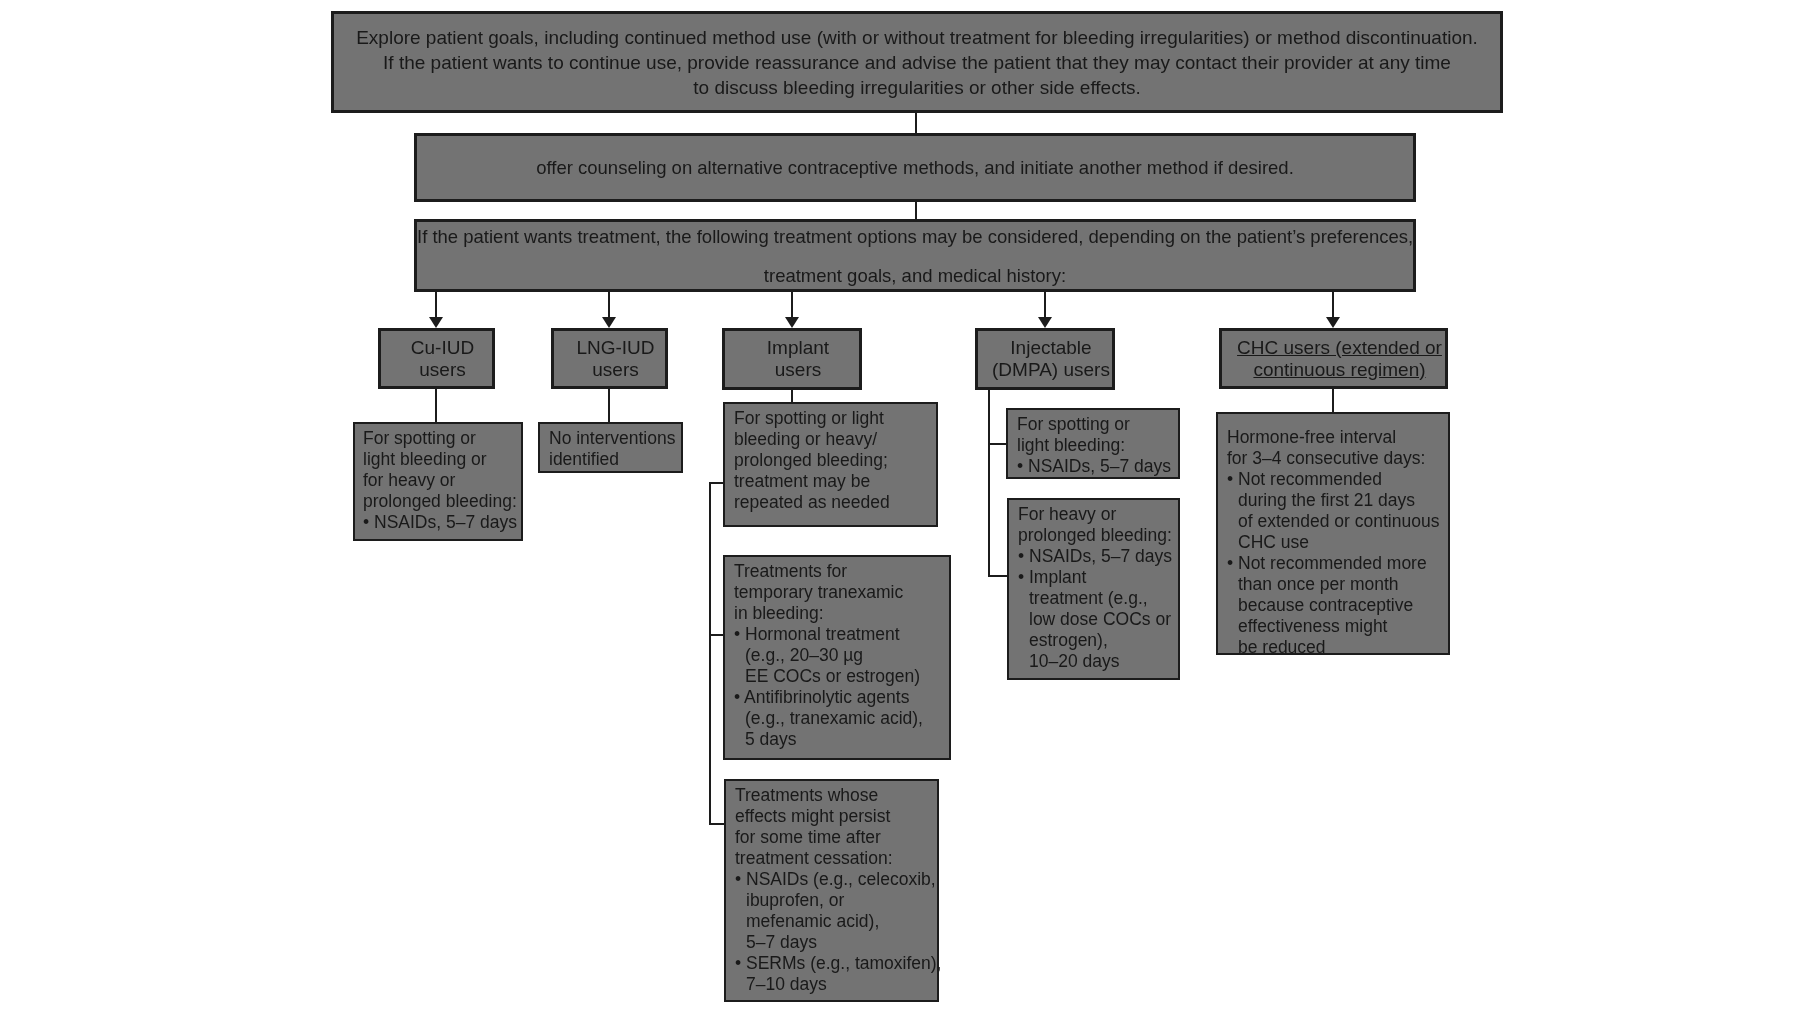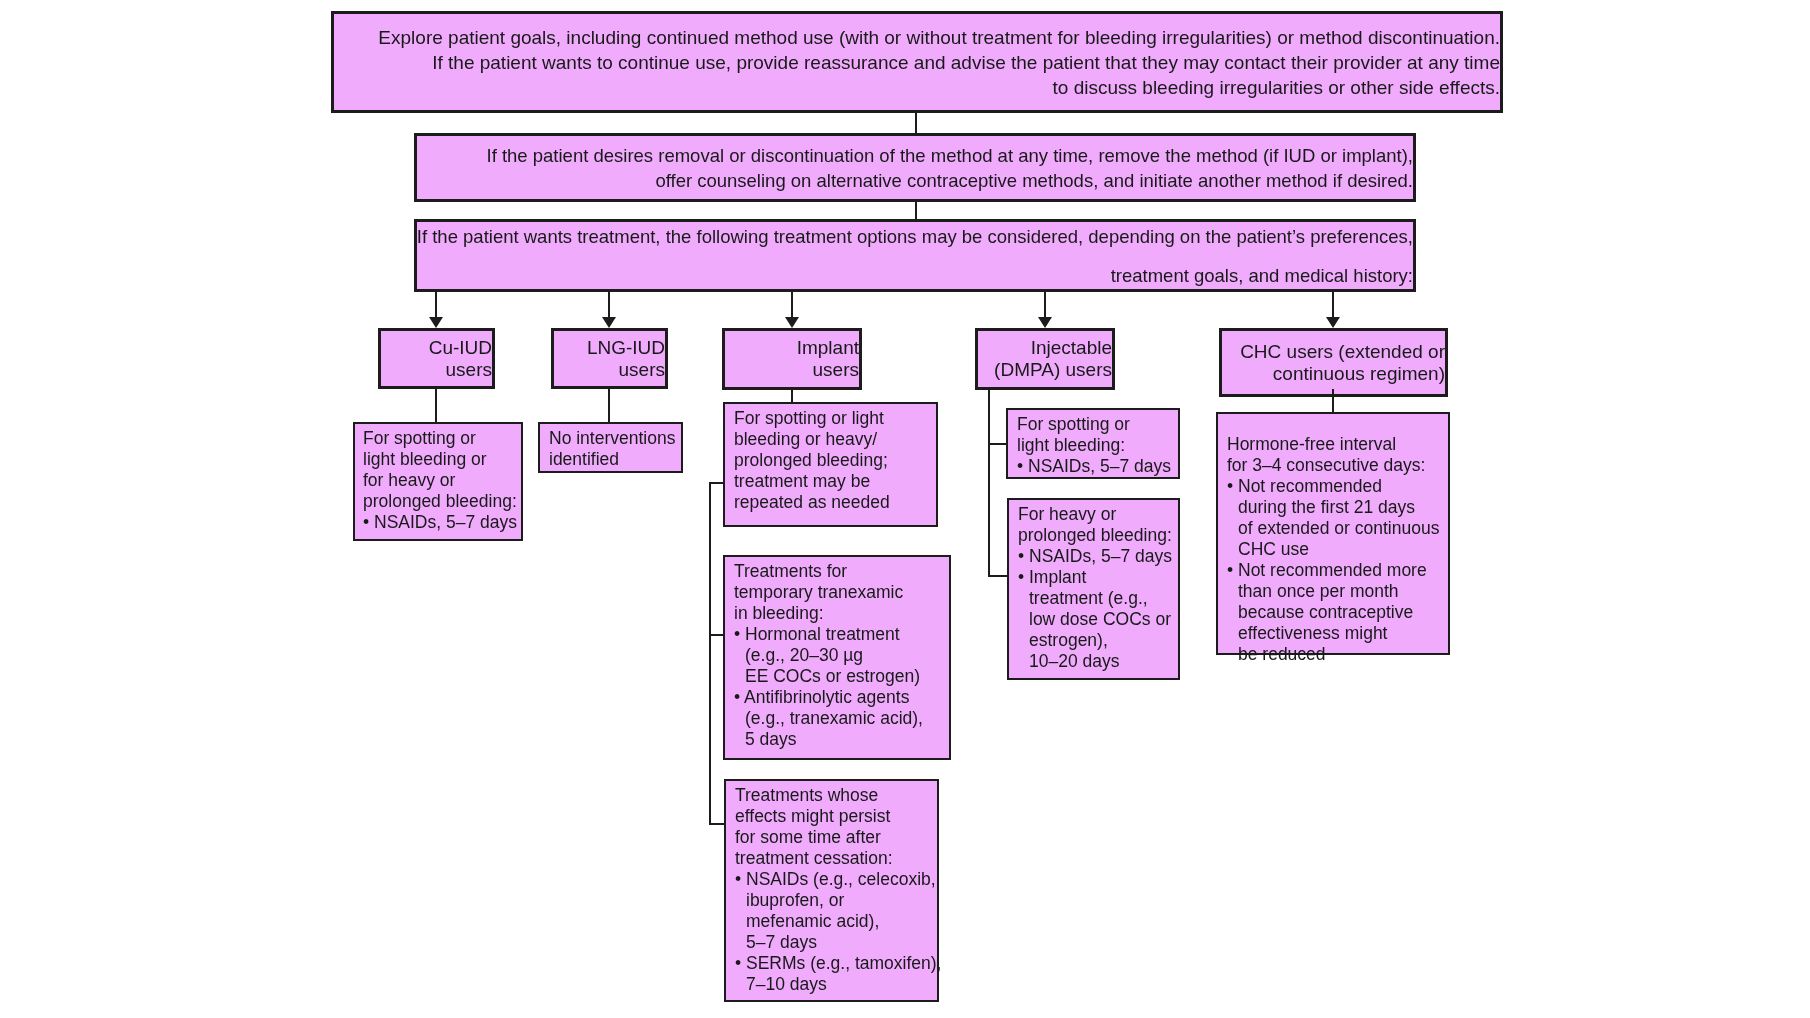--- a/index.html
+++ b/index.html
@@ -6,24 +6,23 @@
   .canvas{
     position:relative;
     width:1810px;height:1018px;
     background:#ffffff;
     font-family:"Liberation Sans","DejaVu Sans",sans-serif;
     color:#191919;
     overflow:hidden;
   }
   .box{
     position:absolute;
-    background:#f0abfc;
+    background:#737373;
     border:2px solid #1c1c1c;
     box-sizing:border-box;
-    align-items:flex-end;
   }
   .thick{border-width:3px;}
   .centerbox{
     display:flex;flex-direction:column;
     justify-content:center;
     text-align:center;
   }
   .wide .line{font-size:18.5px;line-height:25px;white-space:nowrap;}
   .toplead .line{font-size:19px;line-height:25px;}
   .header .line{font-size:19px;line-height:22px;white-space:nowrap;margin-left:12px;}
@@ -47,21 +46,20 @@
 
   <div class="box thick wide toplead centerbox" style="left: 331px; top: 11px; width: 1172px; height: 102px; border-color: rgb(28, 28, 28);">
       <div class="line plain">Explore patient goals, including continued method use (with or without treatment for bleeding irregularities) or method discontinuation.</div>
       <div class="line plain">If the patient wants to continue use, provide reassurance and advise the patient that they may contact their provider at any time</div>
       <div class="line plain">to discuss bleeding irregularities or other side effects.</div>
     </div>
 
   <div class="vline" style="left: 915px; top: 113px; height: 20px; background: rgb(28, 28, 28);"></div>
 
   <div class="box thick wide centerbox" style="left: 414px; top: 133px; width: 1002px; height: 69px; border-color: rgb(28, 28, 28);">
-      <div class="line plain">If the patient desires removal or discontinuation of the method at any time, remove the method (if IUD or implant),</div>
       <div class="line plain">offer counseling on alternative contraceptive methods, and initiate another method if desired.</div>
     </div>
 
   <div class="vline" style="left: 915px; top: 202px; height: 17px; background: rgb(28, 28, 28);"></div>
 
   <div class="box thick wide centerbox" style="left: 414px; top: 219px; width: 1002px; height: 73px; border-color: rgb(28, 28, 28); gap: 14px;">
       <div class="line plain">If the patient wants treatment, the following treatment options may be considered, depending on the patient’s preferences,</div>
       <div class="line plain">treatment goals, and medical history:</div>
     </div>
 
@@ -89,21 +87,21 @@
       <div class="line plain">users</div>
     </div>
   <div class="box thick header centerbox" style="left: 722px; top: 328px; width: 140px; height: 62px; border-color: rgb(28, 28, 28);">
       <div class="line plain">Implant</div>
       <div class="line plain">users</div>
     </div>
   <div class="box thick header centerbox" style="left: 975px; top: 328px; width: 140px; height: 62px; border-color: rgb(28, 28, 28);">
       <div class="line plain">Injectable</div>
       <div class="line plain">(DMPA) users</div>
     </div>
-  <div class="box thick header centerbox" style="left: 1219px; top: 328px; width: 229px; height: 69px; border-color: rgb(28, 28, 28);">
+  <div class="box thick header centerbox" style="left: 1219px; top: 328px; width: 229px; height: 61px; border-color: rgb(28, 28, 28); text-decoration: underline;">
       <div class="line plain">CHC users (extended or</div>
       <div class="line plain">continuous regimen)</div>
     </div>
 
   <div class="vline" style="left: 435px; top: 389px; height: 33px; background: rgb(28, 28, 28);"></div>
   <div class="box leftbox" style="left: 353px; top: 422px; width: 170px; height: 119px; padding-left: 8px; padding-right: 8px; border-color: rgb(28, 28, 28);">
       <div class="line plain">For spotting or</div>
       <div class="line plain">light bleeding or</div>
       <div class="line plain">for heavy or</div>
       <div class="line plain">prolonged bleeding:</div>
@@ -168,21 +166,21 @@
       <div class="line plain">prolonged bleeding:</div>
       <div class="line bullet">• NSAIDs, 5–7 days</div>
       <div class="line bullet">• Implant</div>
       <div class="line cont">treatment (e.g.,</div>
       <div class="line cont">low dose COCs or</div>
       <div class="line cont">estrogen),</div>
       <div class="line cont">10–20 days</div>
     </div>
 
   <div class="vline" style="left: 1332px; top: 389px; height: 23px; background: rgb(28, 28, 28);"></div>
-  <div class="box leftbox" style="left: 1216px; top: 412px; width: 234px; height: 243px; padding-top: 20px; border-color: rgb(28, 28, 28);">
+  <div class="box leftbox" style="left: 1216px; top: 412px; width: 234px; height: 243px; padding-top: 13px; border-color: rgb(28, 28, 28);">
       <div class="line plain">Hormone-free interval</div>
       <div class="line plain">for 3–4 consecutive days:</div>
       <div class="line bullet">• Not recommended</div>
       <div class="line cont">during the first 21 days</div>
       <div class="line cont">of extended or continuous</div>
       <div class="line cont">CHC use</div>
       <div class="line bullet">• Not recommended more</div>
       <div class="line cont">than once per month</div>
       <div class="line cont">because contraceptive</div>
       <div class="line cont">effectiveness might</div>

